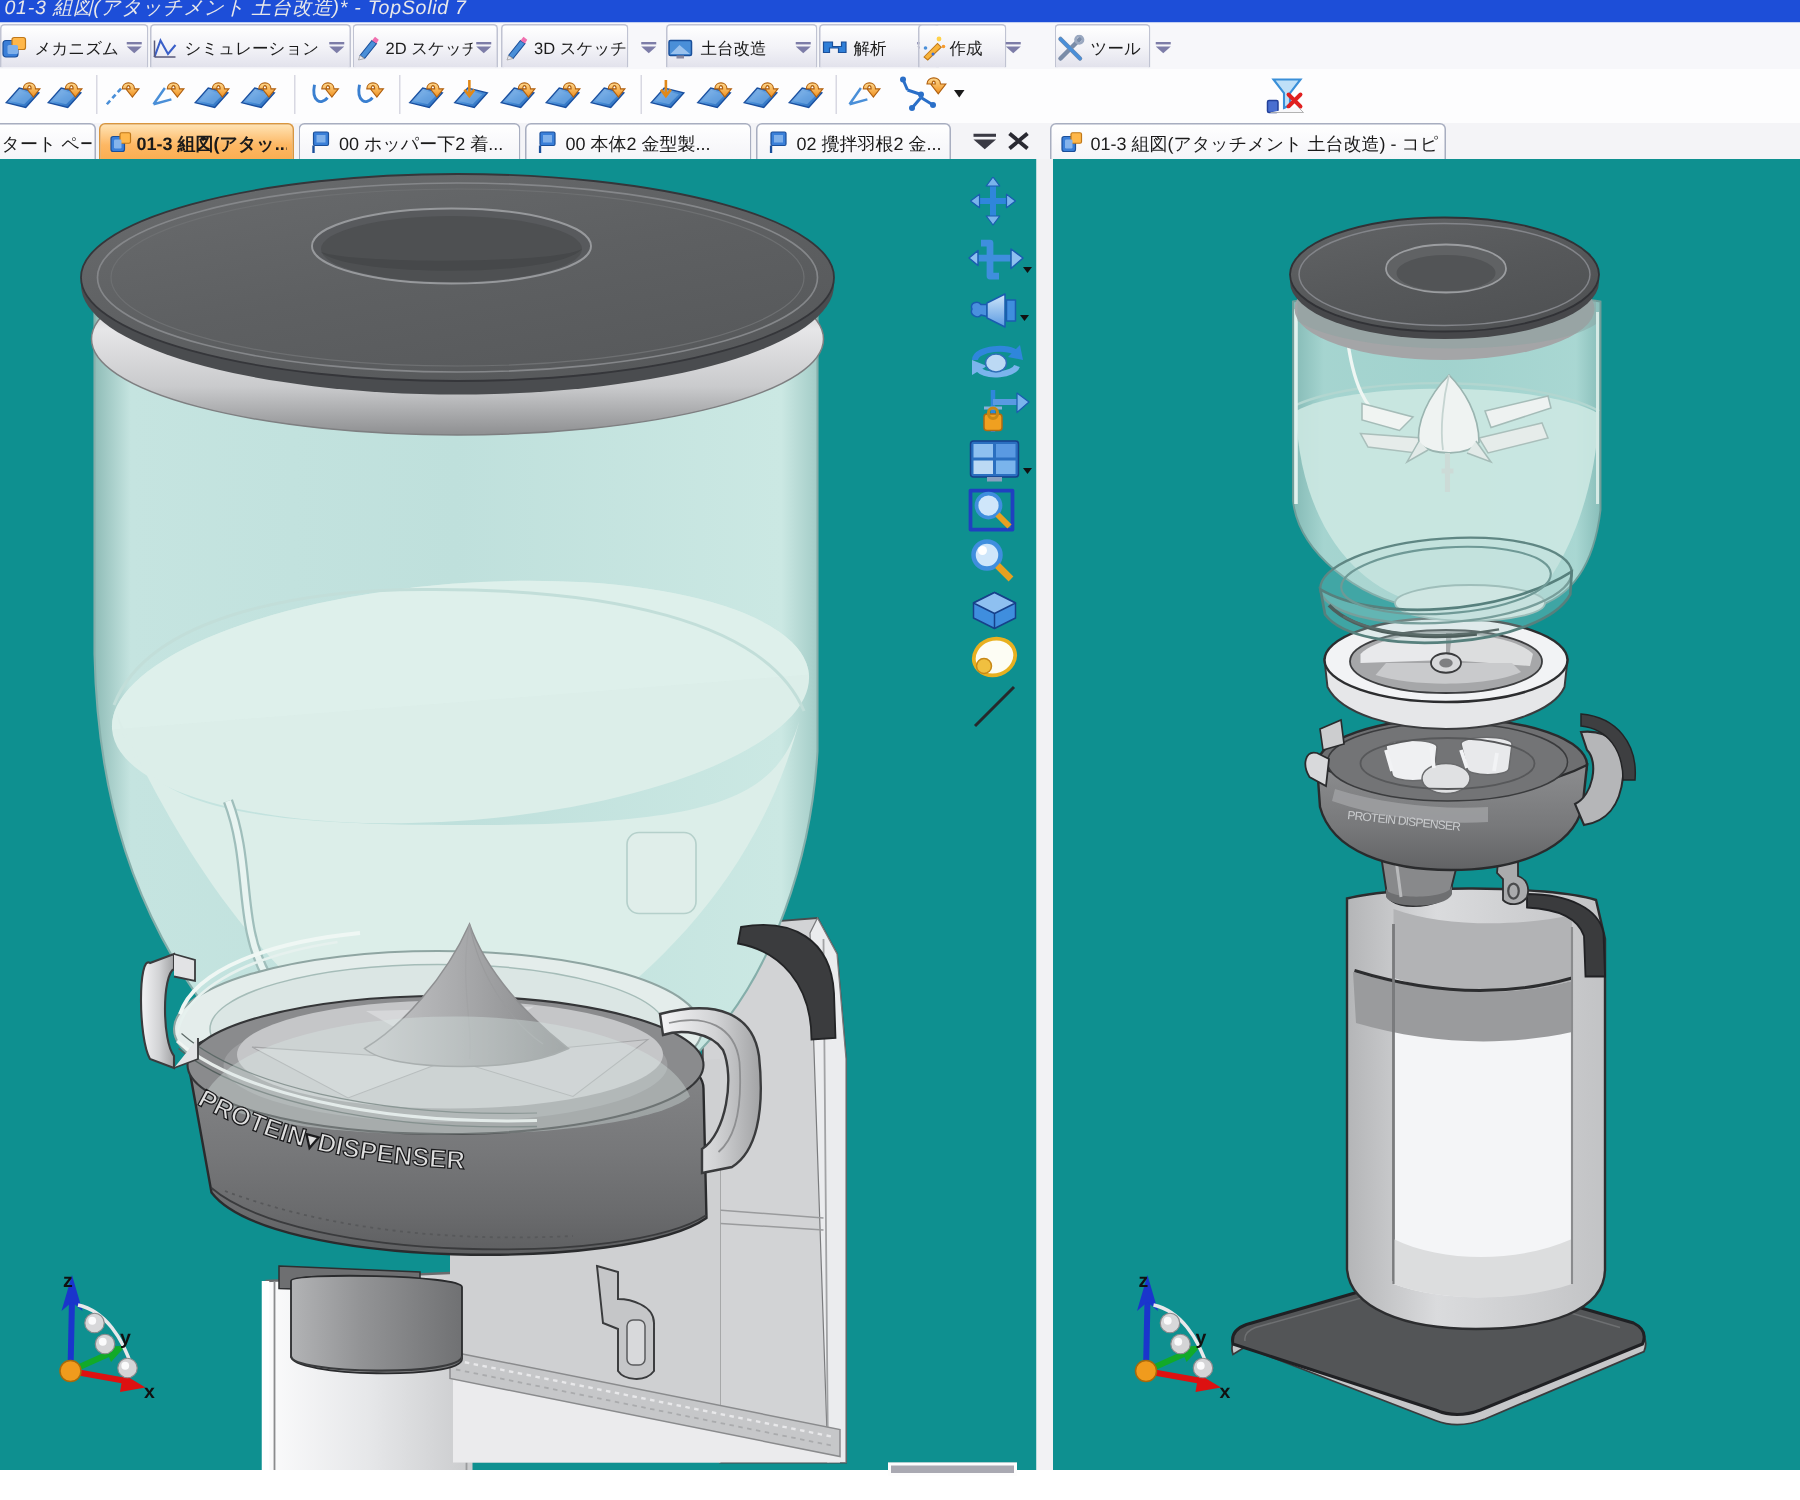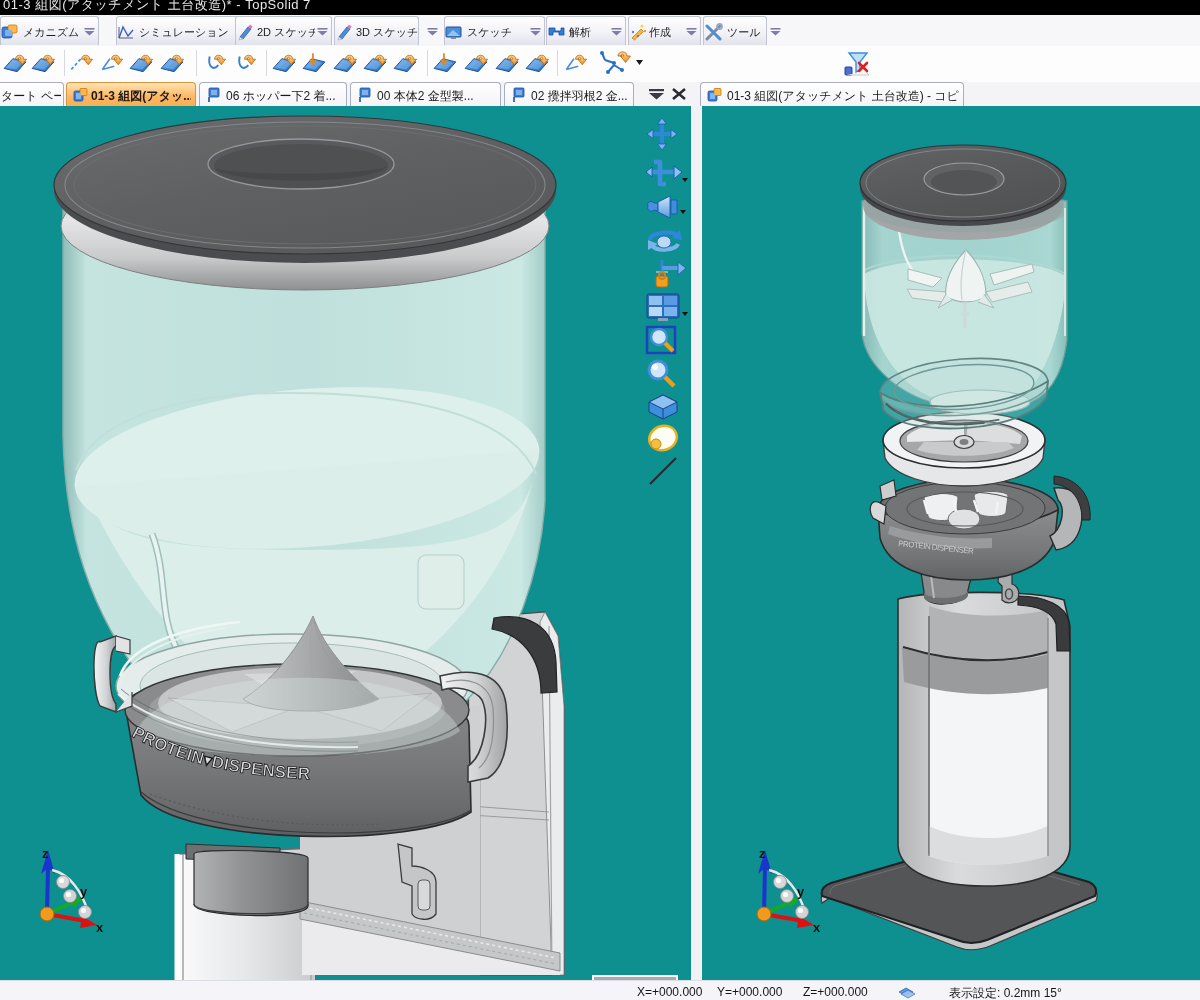--- a/index.html
+++ b/index.html
@@ -1,17 +1,17 @@
 <!DOCTYPE html>
 <html><head><meta charset="utf-8">
 <style>
 html,body{margin:0;padding:0;width:1200px;height:1000px;overflow:hidden;font-family:"Liberation Sans",sans-serif;}
 #root{position:absolute;left:0;top:0;width:1200px;height:1000px;background:#fff;}
 .abs{position:absolute;}
-#titlebar{left:0;top:0;width:1200px;height:15px;background:#000000;overflow:hidden;}
+#titlebar{left:0;top:0;width:1200px;height:15px;background:#1d4ed8;overflow:hidden;font-style:italic;}
 #titlebar span{position:absolute;left:3px;top:-4px;font-size:13px;color:#e8e8ea;white-space:nowrap;letter-spacing:0.5px;}
 #ribbon{left:0;top:15px;width:1200px;height:31px;background:#f7f7fa;border-bottom:1px solid #d4d4de;}
 .rtab{position:absolute;top:1px;height:29px;background:linear-gradient(#ffffff,#f2f2f7 55%,#e2e2ec);border:1px solid #c0c3d2;border-bottom:none;border-radius:3px 3px 0 0;box-sizing:border-box;}
 .rtab .lbl{position:absolute;top:8px;font-size:11px;color:#1c1c1c;white-space:nowrap;overflow:hidden;}
 .chev{position:absolute;top:11px;width:11px;height:8px;}
 .rticon{position:absolute;top:6px;}
 #toolbar{left:0;top:46px;width:1200px;height:36px;background:#fdfdfe;border-bottom:1px solid #c9c9d4;}
 .ticon{position:absolute;top:4px;}
 .tsep{position:absolute;top:4px;width:1px;height:26px;background:#d8d8e2;}
 #tabbar{left:0;top:82px;width:1200px;height:24px;background:#f4f4f7;}
@@ -76,21 +76,21 @@
           <rect x="1" y="4" width="10" height="11" rx="2" fill="#3a7fd8" stroke="#1a4f9a" stroke-width="0.8"></rect>
           <rect x="7" y="2" width="9" height="8" rx="1.5" fill="#ffb74a" stroke="#c07818" stroke-width="0.8"></rect>
           <rect x="4" y="7" width="7" height="6" rx="1" fill="#7fb0ea"></rect>
         </svg>
         <span class="lbl" style="left:22px;width:59px">メカニズム</span>
         <svg class="chev" style="left:83px" width="11" height="8">
           <rect x="0.5" y="0" width="10" height="1.6" fill="#7d7da8"></rect>
           <path d="M0.5 3 L10.5 3 L5.5 7.5 Z" fill="#7d7da8"></path>
         </svg>
       </div>
-<div class="rtab" style="left:116px;width:134px">
+<div class="rtab" style="left:100px;width:134px">
         <svg class="rticon" width="18" height="18">
           <path d="M2 15 L6 4 L11 13 L16 7" fill="none" stroke="#3a5fc8" stroke-width="1.4"></path>
           <path d="M2 15 L16 15 M2 15 L2 4" stroke="#5a5a7a" stroke-width="1"></path>
         </svg>
         <span class="lbl" style="left:22px;width:94px">シミュレーション</span>
         <svg class="chev" style="left:118px" width="11" height="8">
           <rect x="0.5" y="0" width="10" height="1.6" fill="#7d7da8"></rect>
           <path d="M0.5 3 L10.5 3 L5.5 7.5 Z" fill="#7d7da8"></path>
         </svg>
       </div>
@@ -117,37 +117,37 @@
           <rect x="0.5" y="0" width="10" height="1.6" fill="#7d7da8"></rect>
           <path d="M0.5 3 L10.5 3 L5.5 7.5 Z" fill="#7d7da8"></path>
         </svg>
       </div>
 <div class="rtab" style="left:444px;width:101px">
         <svg class="rticon" width="19" height="18">
           <rect x="1" y="4" width="15" height="10" rx="1" fill="#4a8fd8" stroke="#1a4f9a"></rect>
           <path d="M2 13 L8 7 L15 13 Z" fill="#9ac2ee"></path>
           <rect x="6" y="14" width="5" height="2" fill="#8888a0"></rect>
         </svg>
-        <span class="lbl" style="left:22px;width:61px">スケッチ</span>
+        <span class="lbl" style="left:22px;width:61px">土台改造</span>
         <svg class="chev" style="left:85px" width="11" height="8">
           <rect x="0.5" y="0" width="10" height="1.6" fill="#7d7da8"></rect>
           <path d="M0.5 3 L10.5 3 L5.5 7.5 Z" fill="#7d7da8"></path>
         </svg>
       </div>
 <div class="rtab" style="left:546px;width:80px">
         <svg class="rticon" width="19" height="18">
           <path d="M2 5 L8 5 L8 8 L14 8 L14 5 L17 5 L17 12 L12 12 L12 9 L6 9 L6 12 L2 12 Z" fill="#2f7fd8" stroke="#1a4f9a" stroke-width="0.8"></path>
         </svg>
         <span class="lbl" style="left:22px;width:40px">解析</span>
         <svg class="chev" style="left:64px" width="11" height="8">
           <rect x="0.5" y="0" width="10" height="1.6" fill="#7d7da8"></rect>
           <path d="M0.5 3 L10.5 3 L5.5 7.5 Z" fill="#7d7da8"></path>
         </svg>
       </div>
-<div class="rtab" style="left:628px;width:73px">
+<div class="rtab" style="left:612px;width:59px">
         <svg class="rticon" width="19" height="18">
           <path d="M3 15 L12 6 L14.5 8.5 L5.5 17 Z" fill="#f8b43c" stroke="#c07818" stroke-width="0.7"></path>
           <circle cx="13" cy="3" r="1.6" fill="#ffd24a"></circle>
           <circle cx="4" cy="9" r="1.2" fill="#4a8fd8"></circle>
           <circle cx="9" cy="13" r="1" fill="#3a6fd8"></circle>
           <circle cx="16" cy="8" r="1.2" fill="#f89a2c"></circle>
         </svg>
         <span class="lbl" style="left:20px;width:35px">作成</span>
         <svg class="chev" style="left:57px" width="11" height="8">
           <rect x="0.5" y="0" width="10" height="1.6" fill="#7d7da8"></rect>
@@ -282,21 +282,21 @@
           <rect x="3" y="6" width="5" height="6" rx="0.8" fill="#85b4ec"></rect>
         </svg>
         <span class="lbl" style="left:24px;width:100px;font-weight:bold">01-3 組図(アタッ...*</span>
       </div>
 <div class="dtab" style="left:199px;width:148px">
         <svg class="abs" style="left:8px;top:4px" width="13" height="16">
           <rect x="1" y="1" width="10" height="9" rx="1" fill="#3a7fd8" stroke="#1a4f9a" stroke-width="0.8"></rect>
           <path d="M1 10 L1 15" stroke="#1a4f9a" stroke-width="1.6"></path>
           <path d="M3 3 L9 3 L9 8 L3 8 Z" fill="#7fb0ea"></path>
         </svg>
-        <span class="lbl" style="left:26px;width:116px">06 ホッパー下2 着...</span>
+        <span class="lbl" style="left:26px;width:116px">00 ホッパー下2 着...</span>
       </div>
 <div class="dtab" style="left:350px;width:151px">
         <svg class="abs" style="left:8px;top:4px" width="13" height="16">
           <rect x="1" y="1" width="10" height="9" rx="1" fill="#3a7fd8" stroke="#1a4f9a" stroke-width="0.8"></rect>
           <path d="M1 10 L1 15" stroke="#1a4f9a" stroke-width="1.6"></path>
           <path d="M3 3 L9 3 L9 8 L3 8 Z" fill="#7fb0ea"></path>
         </svg>
         <span class="lbl" style="left:26px;width:119px">00 本体2 金型製...</span>
       </div>
 <div class="dtab" style="left:504px;width:130px">
@@ -666,22 +666,12 @@
 <circle cx="70" cy="790" r="6.5" fill="#d4d4d6" stroke="#8a8a8c" stroke-width="0.8"></circle>
 <circle cx="68.5" cy="788.5" r="2.6" fill="#fbfbfc"></circle>
 <circle cx="85" cy="806" r="6.5" fill="#d4d4d6" stroke="#8a8a8c" stroke-width="0.8"></circle>
 <circle cx="83.5" cy="804.5" r="2.6" fill="#fbfbfc"></circle>
 <text x="42" y="752" font-size="13" font-weight="bold" fill="#111">z</text>
 <text x="96" y="826" font-size="13" font-weight="bold" fill="#111">x</text>
 <text x="80" y="790" font-size="13" font-weight="bold" fill="#111">y</text>
 </g>
 </svg></div>
 <div id="minibox" class="abs"></div>
-<div id="statusbar" class="abs">
-<span style="left:637px">X=+000.000</span>
-      <span style="left:717px">Y=+000.000</span>
-      <span style="left:803px">Z=+000.000</span>
-<span style="left:949px">表示設定: 0.2mm 15°</span>
-<svg class="abs" style="left:897px;top:3px" width="26" height="15">
-        <path d="M2 8 L9 4 L16 8 L9 12 Z" fill="#5a9ae0" stroke="#2a5faa" stroke-width="0.7"></path>
-        <path d="M4 10 L11 6 L18 10 L11 14 Z" fill="#9cc4ee" stroke="#2a5faa" stroke-width="0.7" opacity="0.9"></path>
-      </svg>
-</div>
 </div>
 </body></html>

